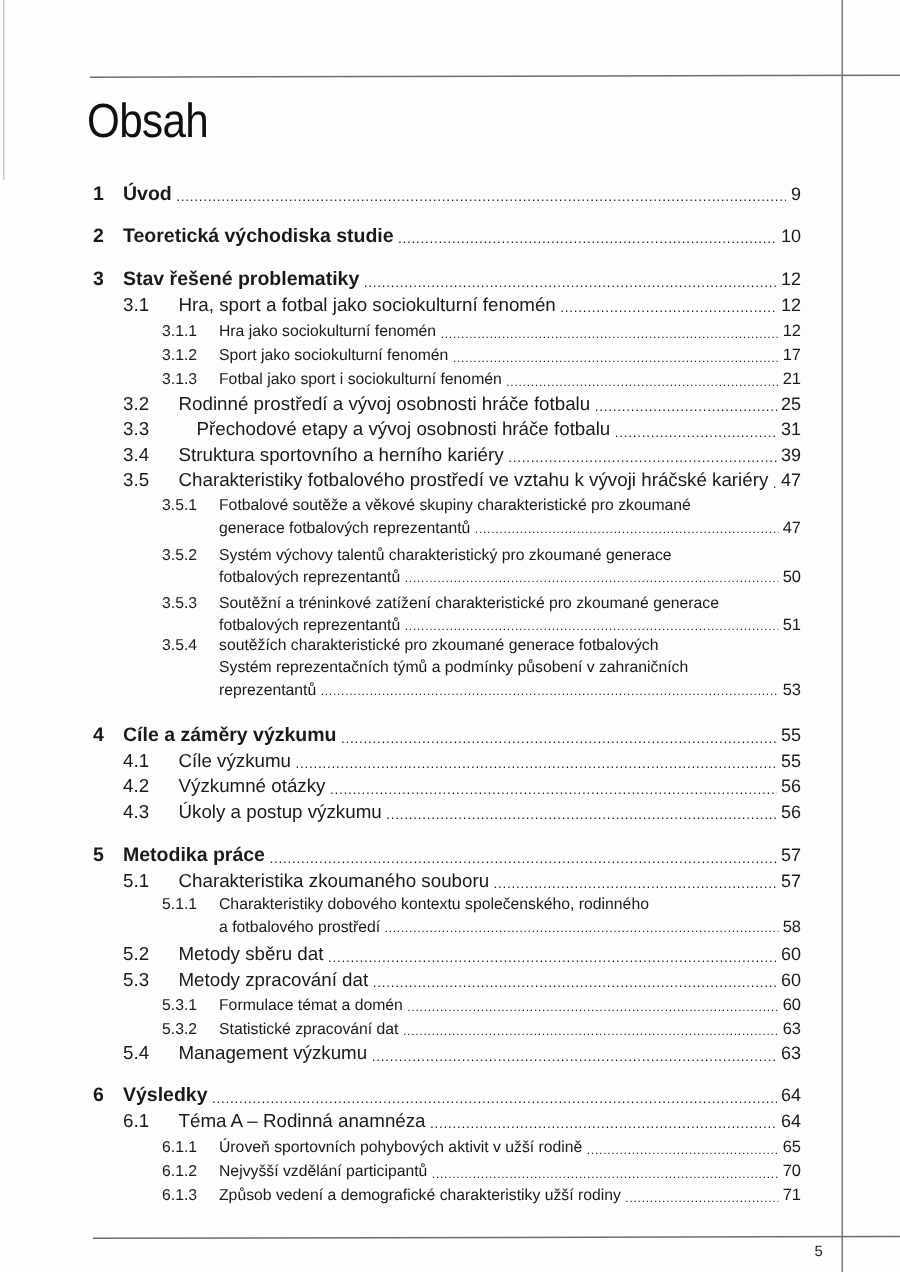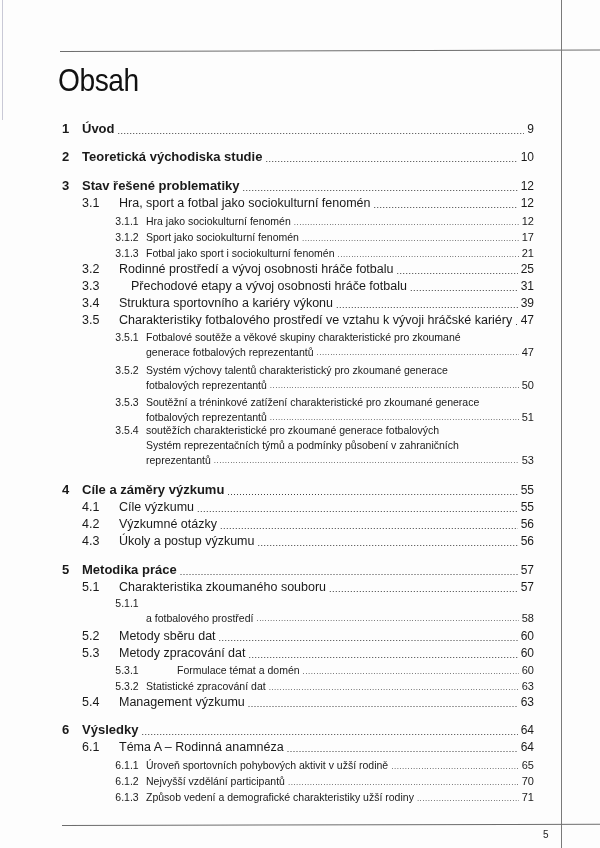--- a/index.html
+++ b/index.html
@@ -29,21 +29,21 @@
   .l1 .label { transform-origin: left; }
   .l1 .dots { font-weight: normal; font-size: 9px; }
   .l1 .page { font-weight: normal; font-size: 12px; }
   
   .l2 { font-size: 12.5px; }
   .l2 .num { width: 37px; padding-left: 22px; }
   .l2 .dots { font-size: 9px; }
   .l2 .page { font-size: 12px; }
   
   .l3 { font-size: 10.5px; }
-  .l3 .num { width: 38px; padding-left: 48px; text-align: center; }
+  .l3 .num { width: 38px; padding-left: 48px; }
   .l3 .dots { font-size: 8px; }
   .l3 .page { font-size: 11px; }
   .l3 .multi { display: flex; flex-direction: column; flex: 1; min-width: 0; }
   .l3 .multi .line { white-space: nowrap; line-height: 15px; }
   .l3 .multi .lastline { display: flex; align-items: flex-end; line-height: 15px; }
 </style>
 </head>
 <body>
 
 <div class="left-edge"></div>
@@ -122,21 +122,21 @@
       <span class="num">3.3</span>
       <span class="text-wrap">
         <span class="label">Přechodové etapy a vývoj osobnosti hráče fotbalu</span>
         <span class="dots"></span>
         <span class="page">31</span>
       </span>
     </div>
     <div class="entry l2" style="top: 293px; height: 17px;">
       <span class="num">3.4</span>
       <span class="text-wrap">
-        <span class="label">Struktura sportovního a kariéry výkonu</span>
+        <span class="label">Struktura sportovního a herního kariéry</span>
         <span class="dots"></span>
         <span class="page">39</span>
       </span>
     </div>
     <div class="entry l2" style="top: 310px; height: 17px;">
       <span class="num">3.5</span>
       <span class="text-wrap">
         <span class="label">Charakteristiky fotbalového prostředí ve vztahu k vývoji hráčské kariéry</span>
         <span class="dots"></span>
         <span class="page">47</span>
@@ -231,20 +231,21 @@
       <span class="num">5.1</span>
       <span class="text-wrap">
         <span class="label">Charakteristika zkoumaného souboru</span>
         <span class="dots"></span>
         <span class="page">57</span>
       </span>
     </div>
     <div class="entry l3" style="top: 596px; height: 30px;">
       <span class="num" style="align-self: flex-start; line-height: 15px;">5.1.1</span>
       <div class="multi">
+        <div class="line">Charakteristiky dobového kontextu společenského, rodinného</div>
         <div class="lastline">
           <span class="label">a fotbalového prostředí</span>
           <span class="dots"></span>
           <span class="page">58</span>
         </div>
       </div>
     </div>
     <div class="entry l2" style="top: 626px; height: 17px;">
       <span class="num">5.2</span>
       <span class="text-wrap">
@@ -254,21 +255,21 @@
       </span>
     </div>
     <div class="entry l2" style="top: 643px; height: 17px;">
       <span class="num">5.3</span>
       <span class="text-wrap">
         <span class="label">Metody zpracování dat</span>
         <span class="dots"></span>
         <span class="page">60</span>
       </span>
     </div>
-    <div class="entry l3" style="top: 661px; height: 15px; gap: 31px;">
+    <div class="entry l3" style="top: 661px; height: 15px;">
       <span class="num">5.3.1</span>
       <span class="text-wrap">
         <span class="label">Formulace témat a domén</span>
         <span class="dots"></span>
         <span class="page">60</span>
       </span>
     </div>
     <div class="entry l3" style="top: 677px; height: 15px;">
       <span class="num">5.3.2</span>
       <span class="text-wrap">

